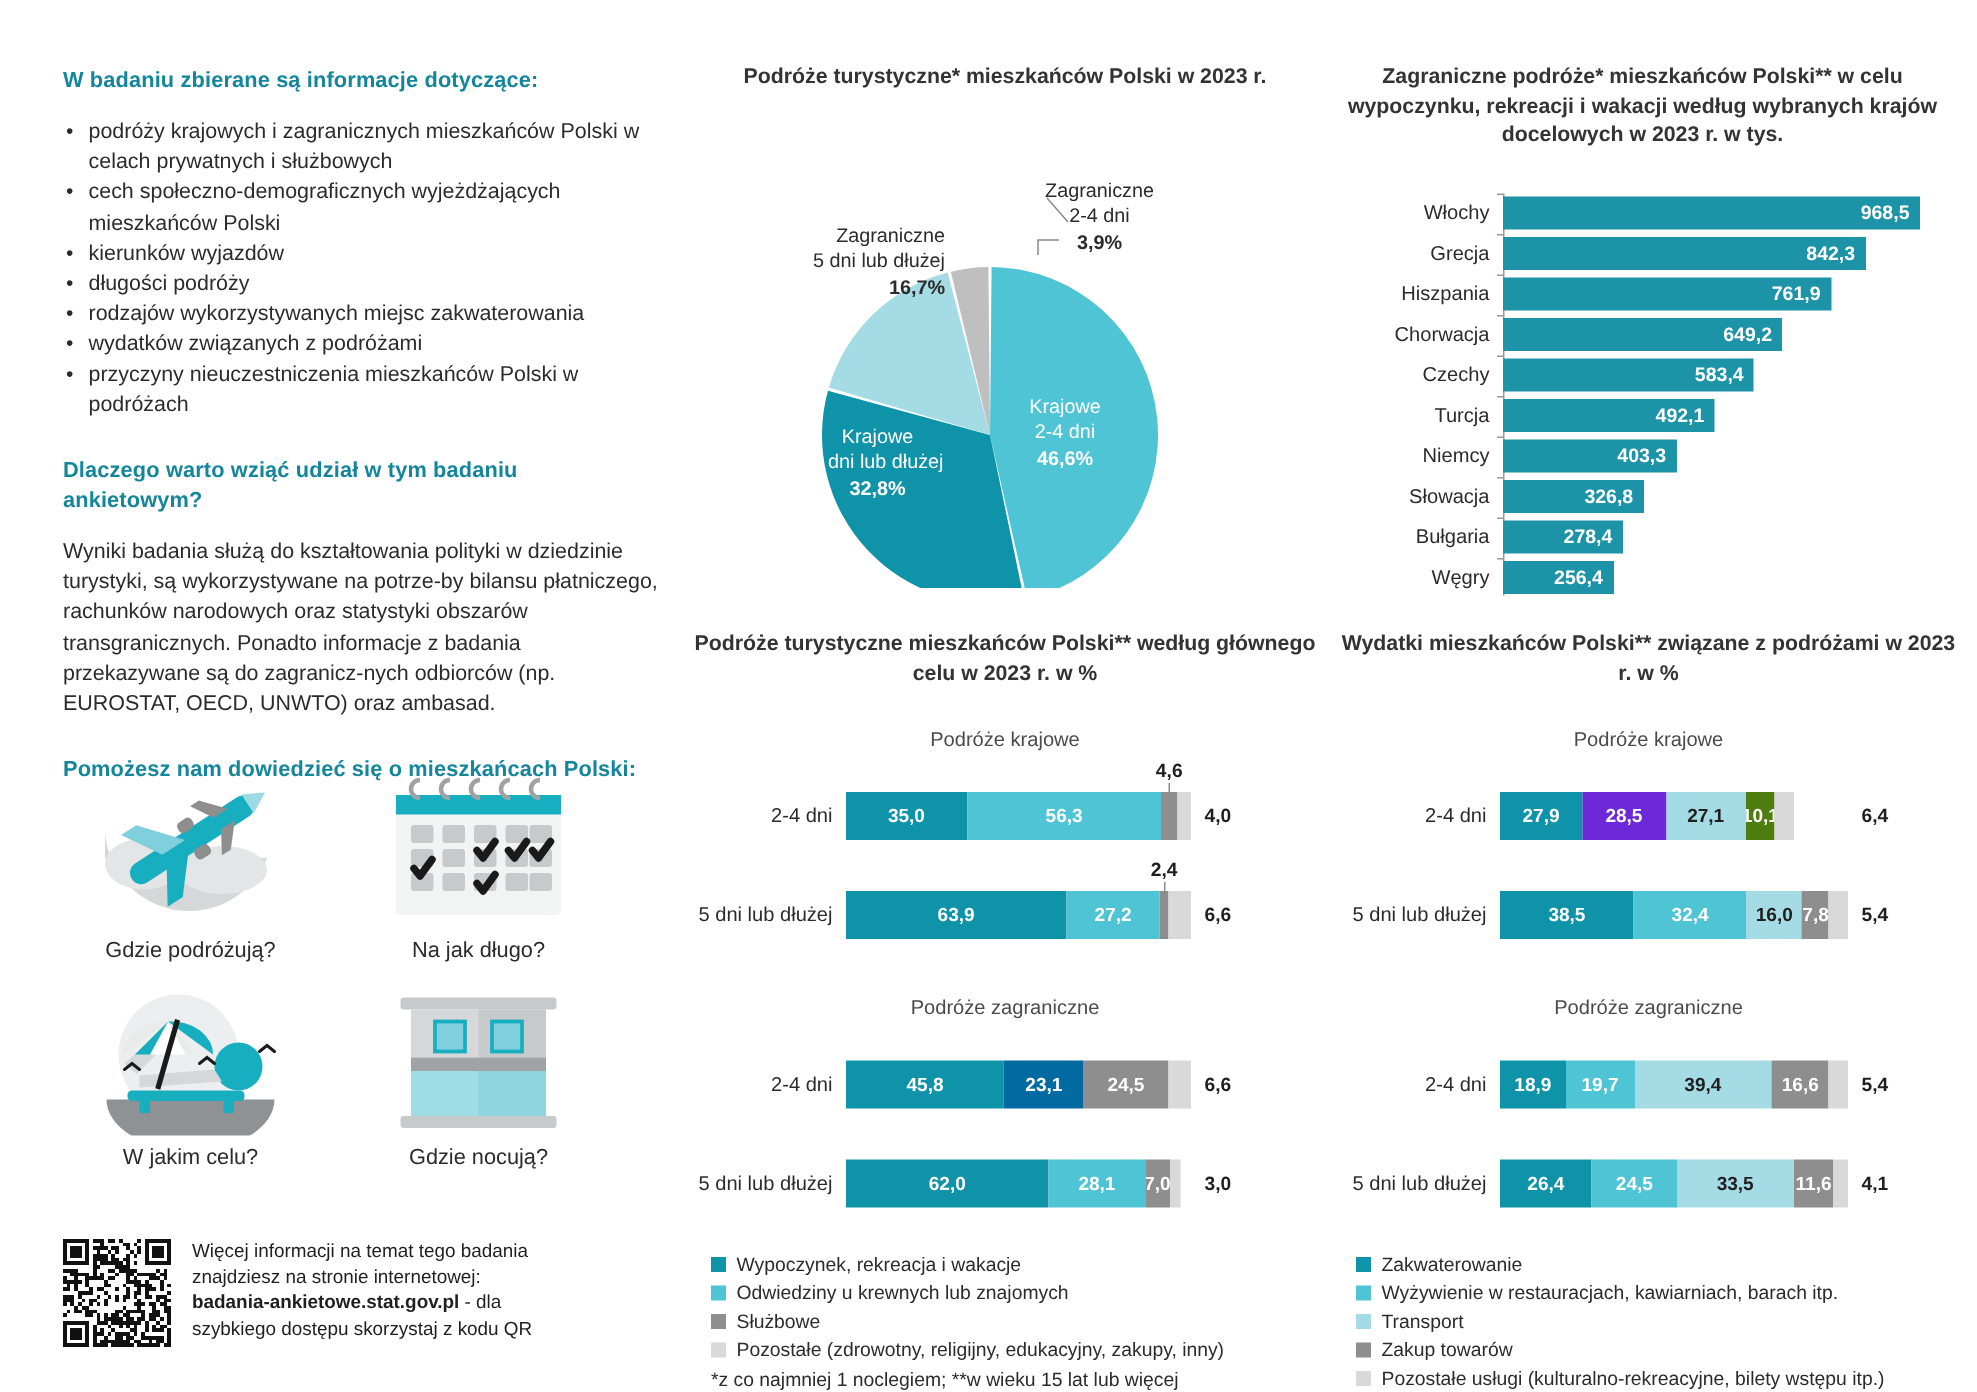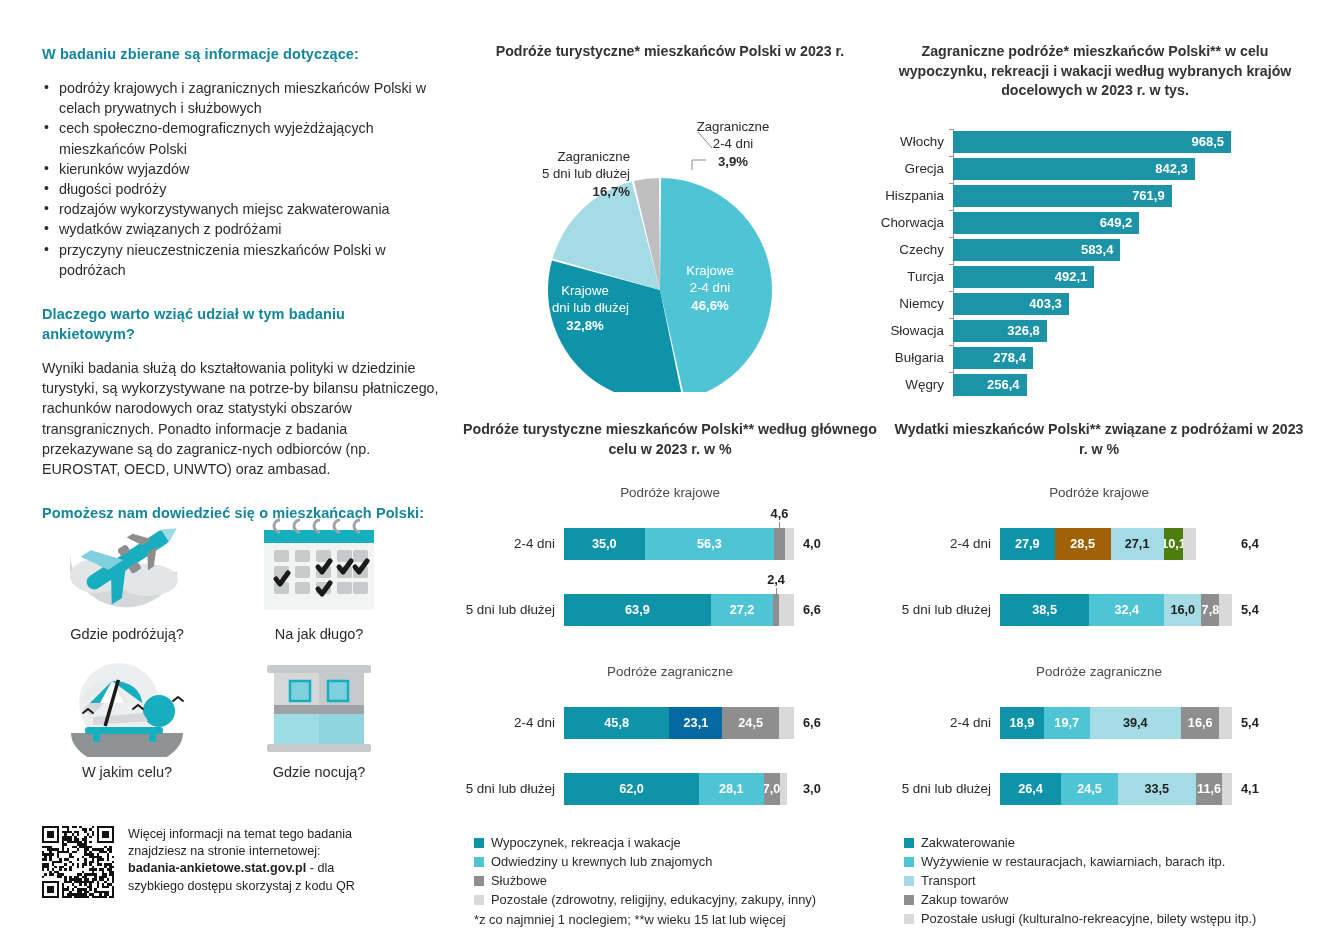--- a/index.html
+++ b/index.html
@@ -771,21 +771,21 @@
       <div class="pie-in" style="left:55px; top:220px; width:140px;">
         <span>Krajowe</span><br>
         <span>5 dni lub dłużej</span><br>
         <b>32,8%</b>
       </div>
     </div>
   </div>
 
   <div class="panel-country">
     <div class="panel-title">Zagraniczne podróże* mieszkańców Polski** w celu wypoczynku, rekreacji i wakacji według wybranych krajów docelowych w 2023 r. w tys.</div>
-    <div class="cbar-area" style="margin-left:63px; width:278px;">
+    <div class="cbar-area" style="margin-left:112px; width:278px;">
       <div class="axis-line"></div>
       <div id="country-rows">
           <div class="cbar-row">
             <div class="cbar-name">Włochy</div>
             <div class="axis-tick" style="top: 0px;"></div>
             <div class="cbar-fill" style="width: 278px; background: rgb(28, 147, 166);"></div>
             <div class="cbar-val" style="left: 0px; width: 278px; text-align: right; padding-right: 7px;">968,5</div>
           </div>
           <div class="cbar-row">
             <div class="cbar-name">Grecja</div>
@@ -941,21 +941,21 @@
   <div class="panel-exp">
     <div class="panel-title">Wydatki mieszkańców Polski** związane z podróżami w 2023 r. w %</div>
     <div id="exp-groups">
         <div class="grp-title">Podróże krajowe</div>
         <div class="sbar-row" style="margin-top: 16px;">
           <div class="sbar-label" style="left: 0px; width: 101px;">2-4 dni</div>
           <div class="sbar-track" style="left: 110px; width: 196px;">
             <div class="sbar-seg" style="width: 64.728px; background: rgb(14, 147, 168);">
               <span style="color: rgb(255, 255, 255);">27,9</span>
             </div>
-            <div class="sbar-seg" style="width: 66.12px; background: #a16207;">
+            <div class="sbar-seg" style="width: 66.12px; background: #6d28d9;">
               <span style="color: rgb(255, 255, 255);">28,5</span>
             </div>
             <div class="sbar-seg" style="width: 62.872px; background: rgb(165, 219, 228);">
               <span style="color: rgb(31, 31, 31);">27,1</span>
             </div>
             <div class="sbar-seg" style="width: 23.432px; background: #4d7c0f;">
               <span style="color: rgb(255, 255, 255);">10,1</span>
             </div>
             <div class="sbar-seg" style="width: 14.848px; background: rgb(217, 217, 217);"></div>
           </div>

